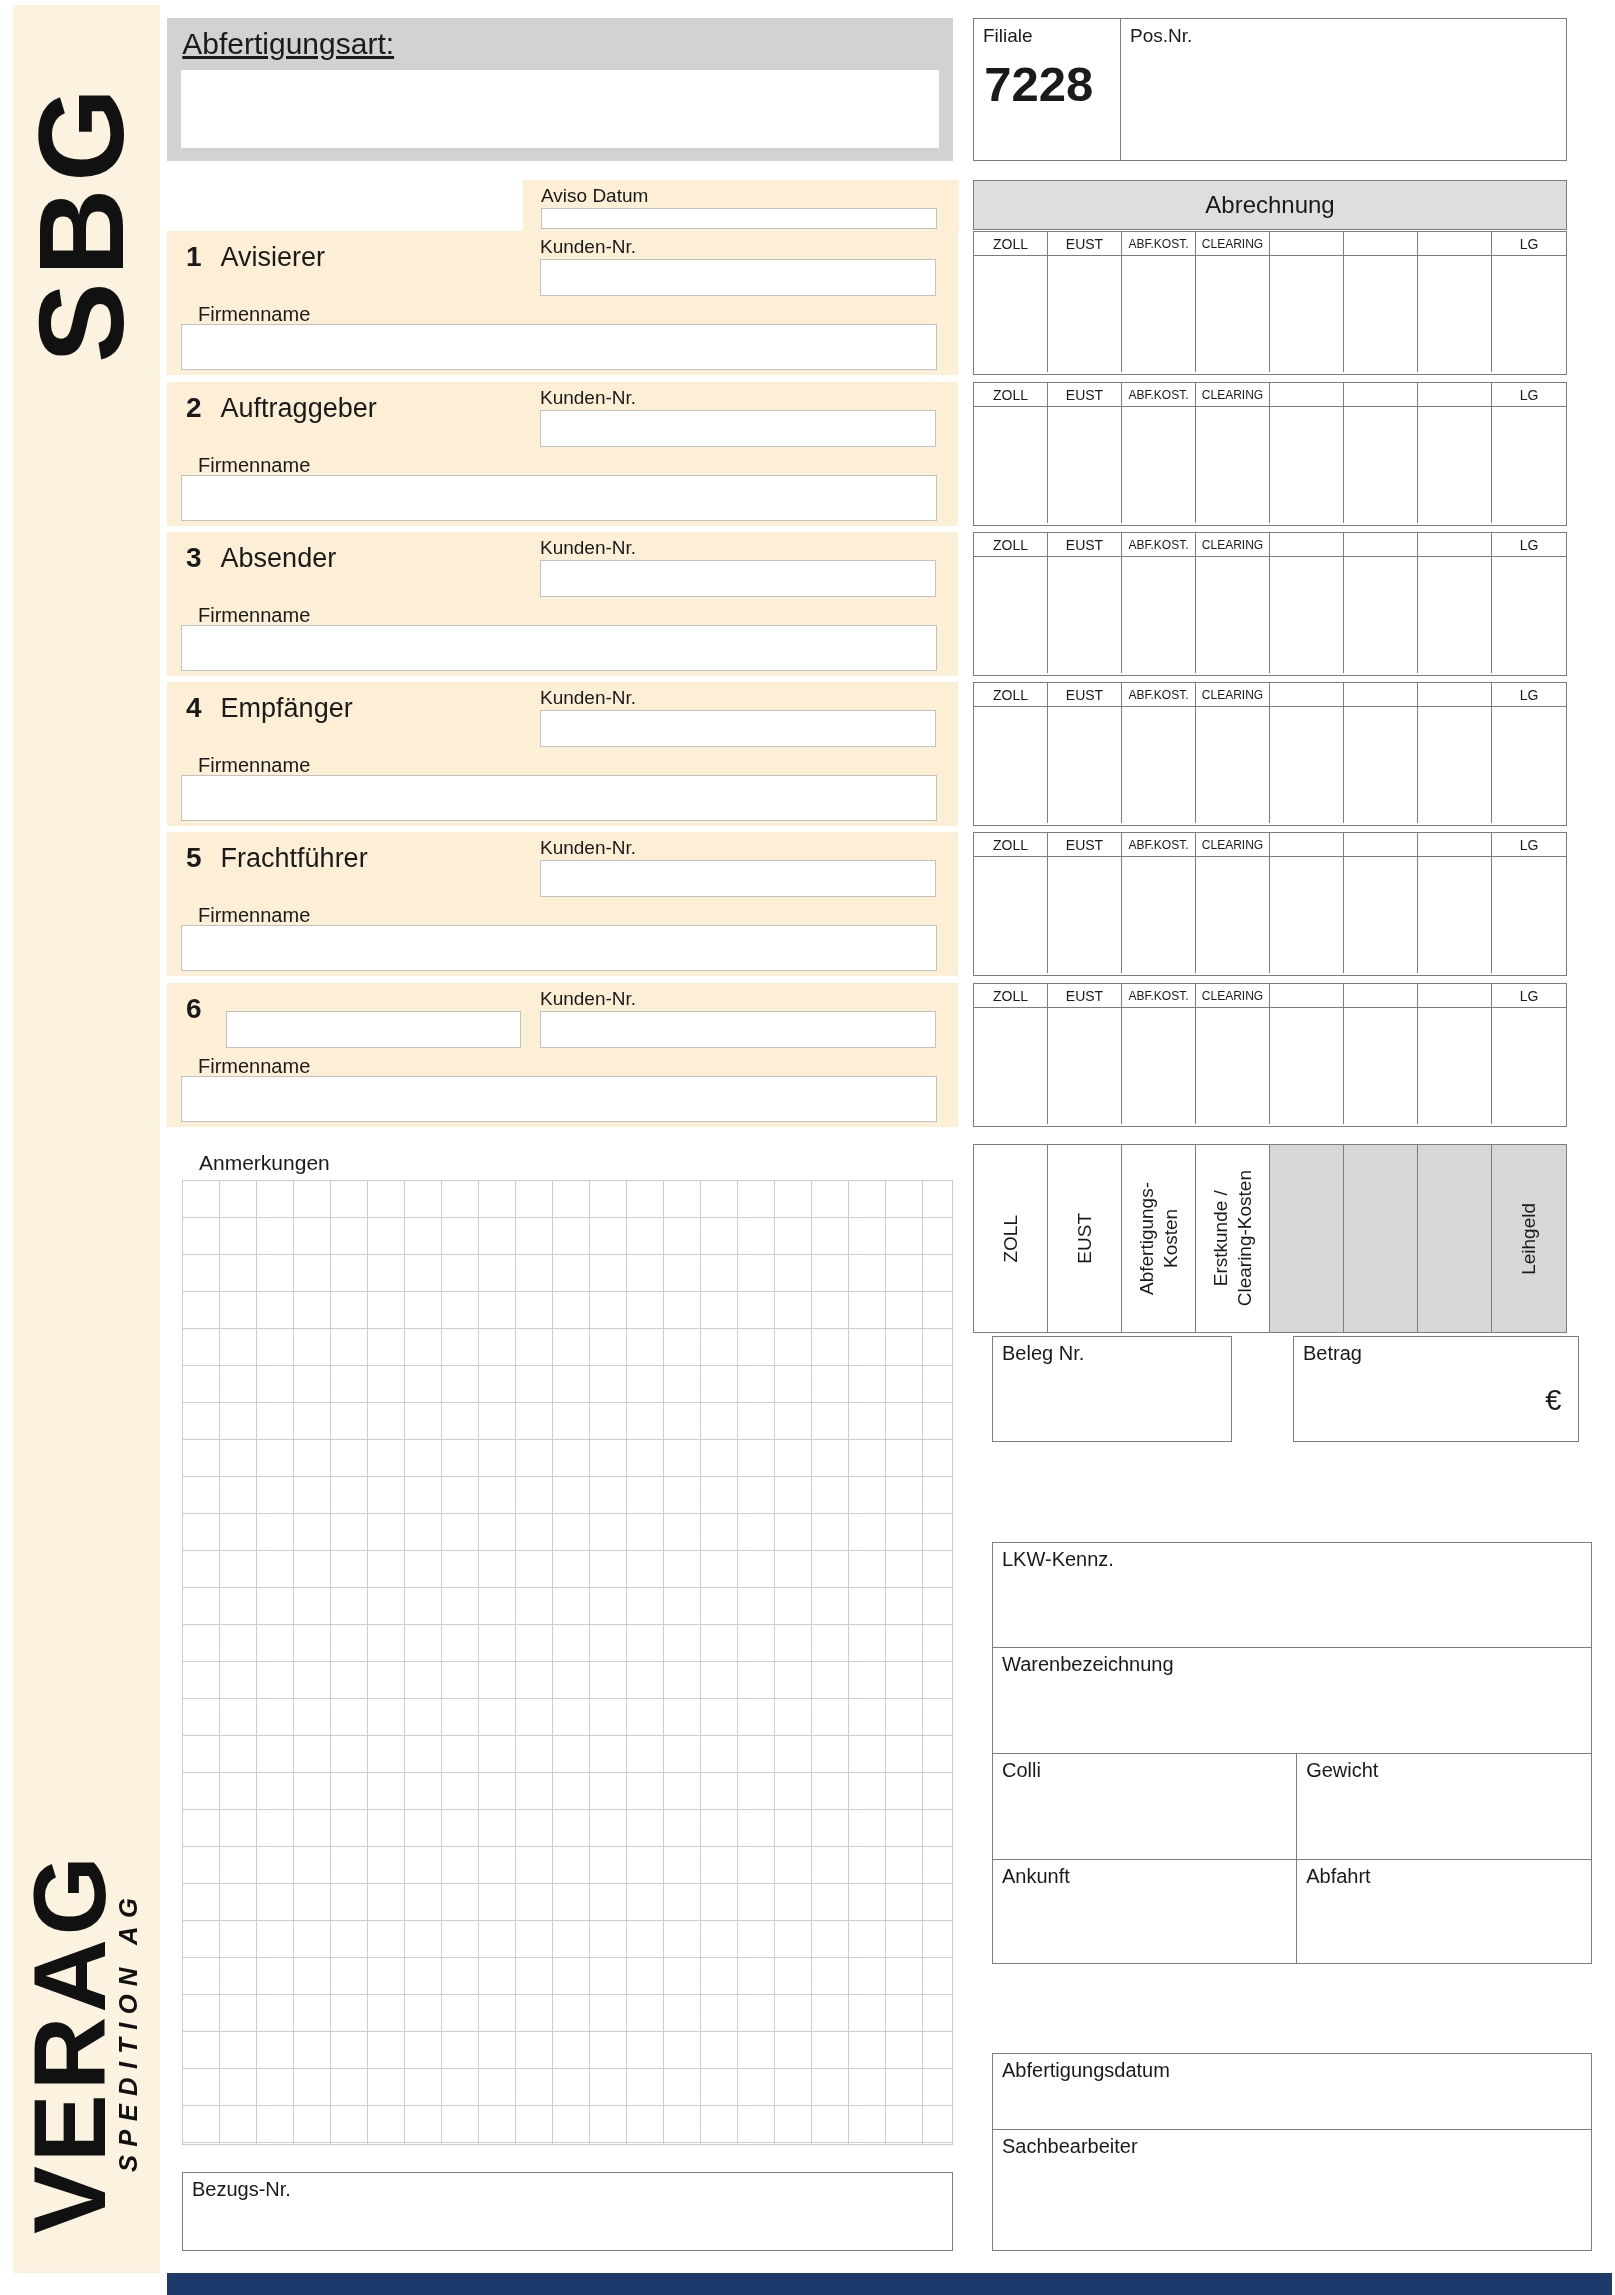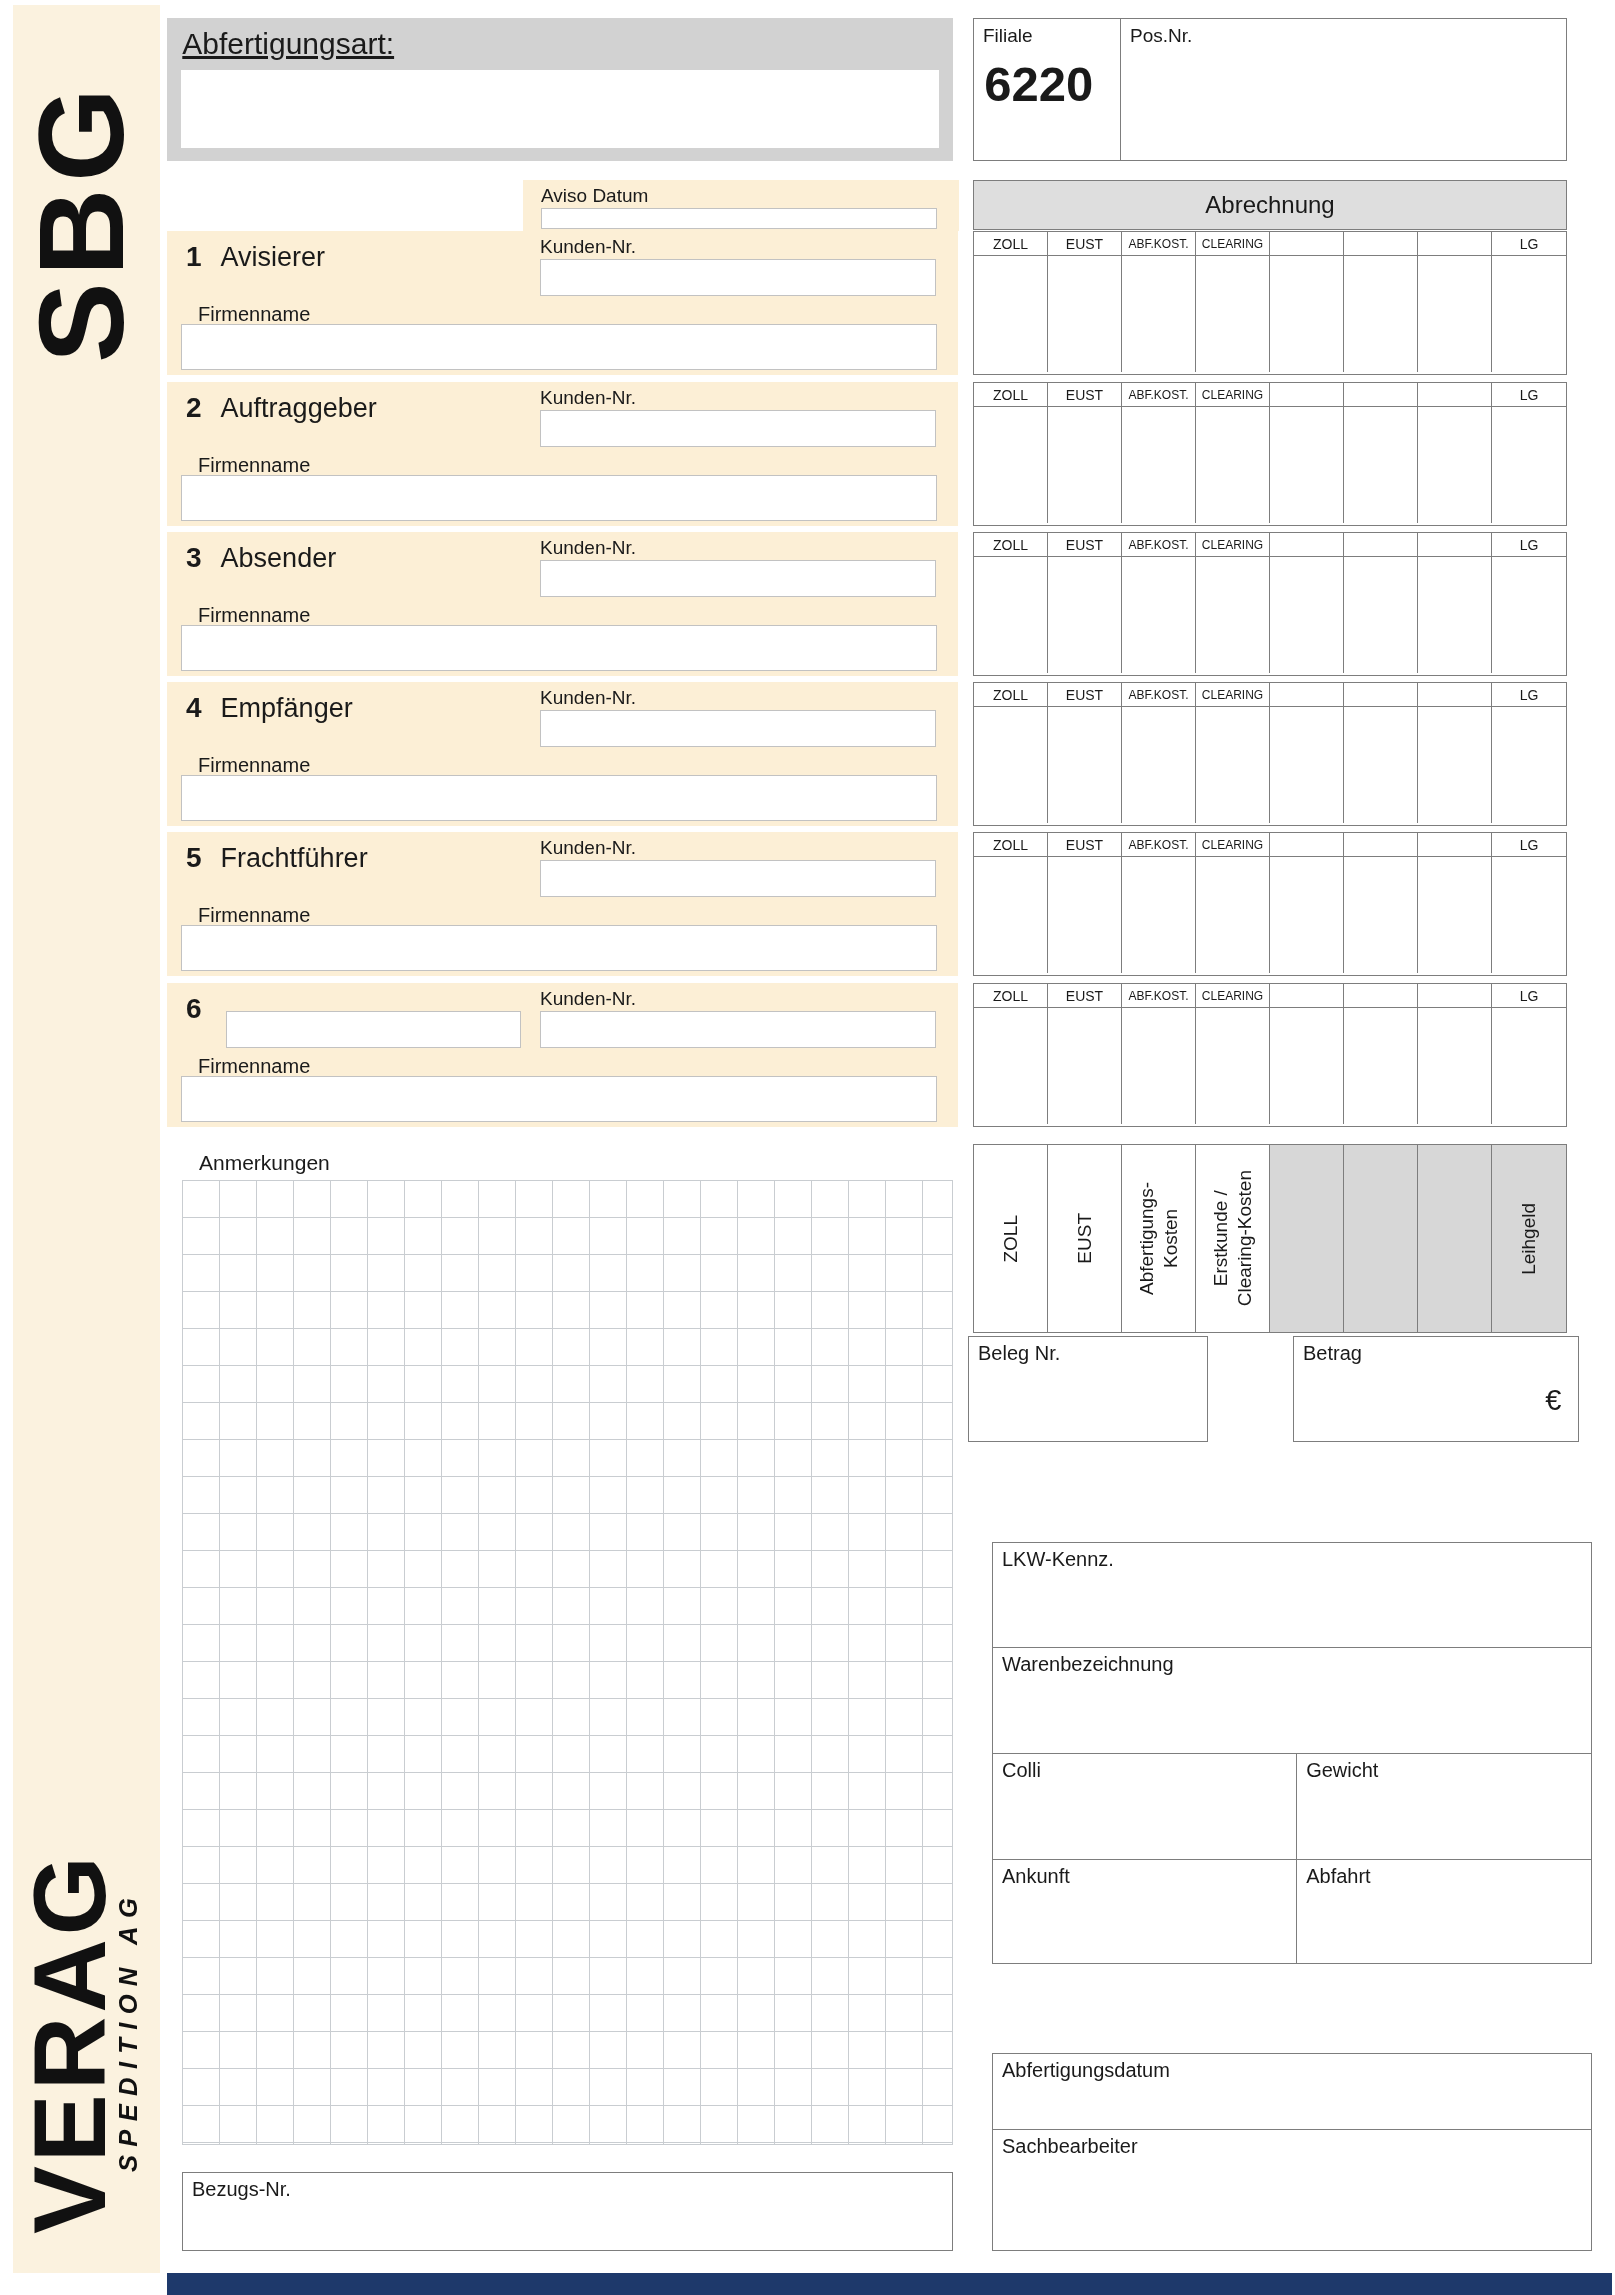--- a/index.html
+++ b/index.html
@@ -100,21 +100,21 @@
   <div class="rot logo-sub">SPEDITION AG</div>
 
   <div class="abs hdr-gray">
     <div class="hdr-label">Abfertigungsart:</div>
     <div class="hdr-input"></div>
   </div>
 
   <div class="abs filiale-box">
     <div class="fil-left">
       <div class="smlabel fil-name">Filiale</div>
-      <div class="fil-val">6220</div>
+      <div class="fil-val">7228</div>
     </div>
     <div class="fil-right">
       <div class="smlabel fil-name">Pos.Nr.</div>
     </div>
   </div>
 
   <div class="abs aviso">
     <div class="lab">Aviso Datum</div>
     <div class="inp inputbox"></div>
   </div>
@@ -338,21 +338,21 @@
 Clearing-Kosten</div>
     </div>
     <div class="fc gray"></div>
     <div class="fc gray"></div>
     <div class="fc gray"></div>
     <div class="fc gray">
       <div class="vlabel">Leihgeld</div>
     </div>
   </div>
 
-  <div class="frame" style="left:968px; top:1336px; width:240px; height:106px">
+  <div class="frame" style="left:992px; top:1336px; width:240px; height:106px">
     <div class="lab">Beleg Nr.</div>
   </div>
   <div class="frame" style="left:1293px; top:1336px; width:286px; height:106px">
     <div class="lab">Betrag</div>
     <div class="euro">€</div>
   </div>
 
   <div class="abs anm-lab">Anmerkungen</div>
   <div class="abs gridpaper"></div>
 

